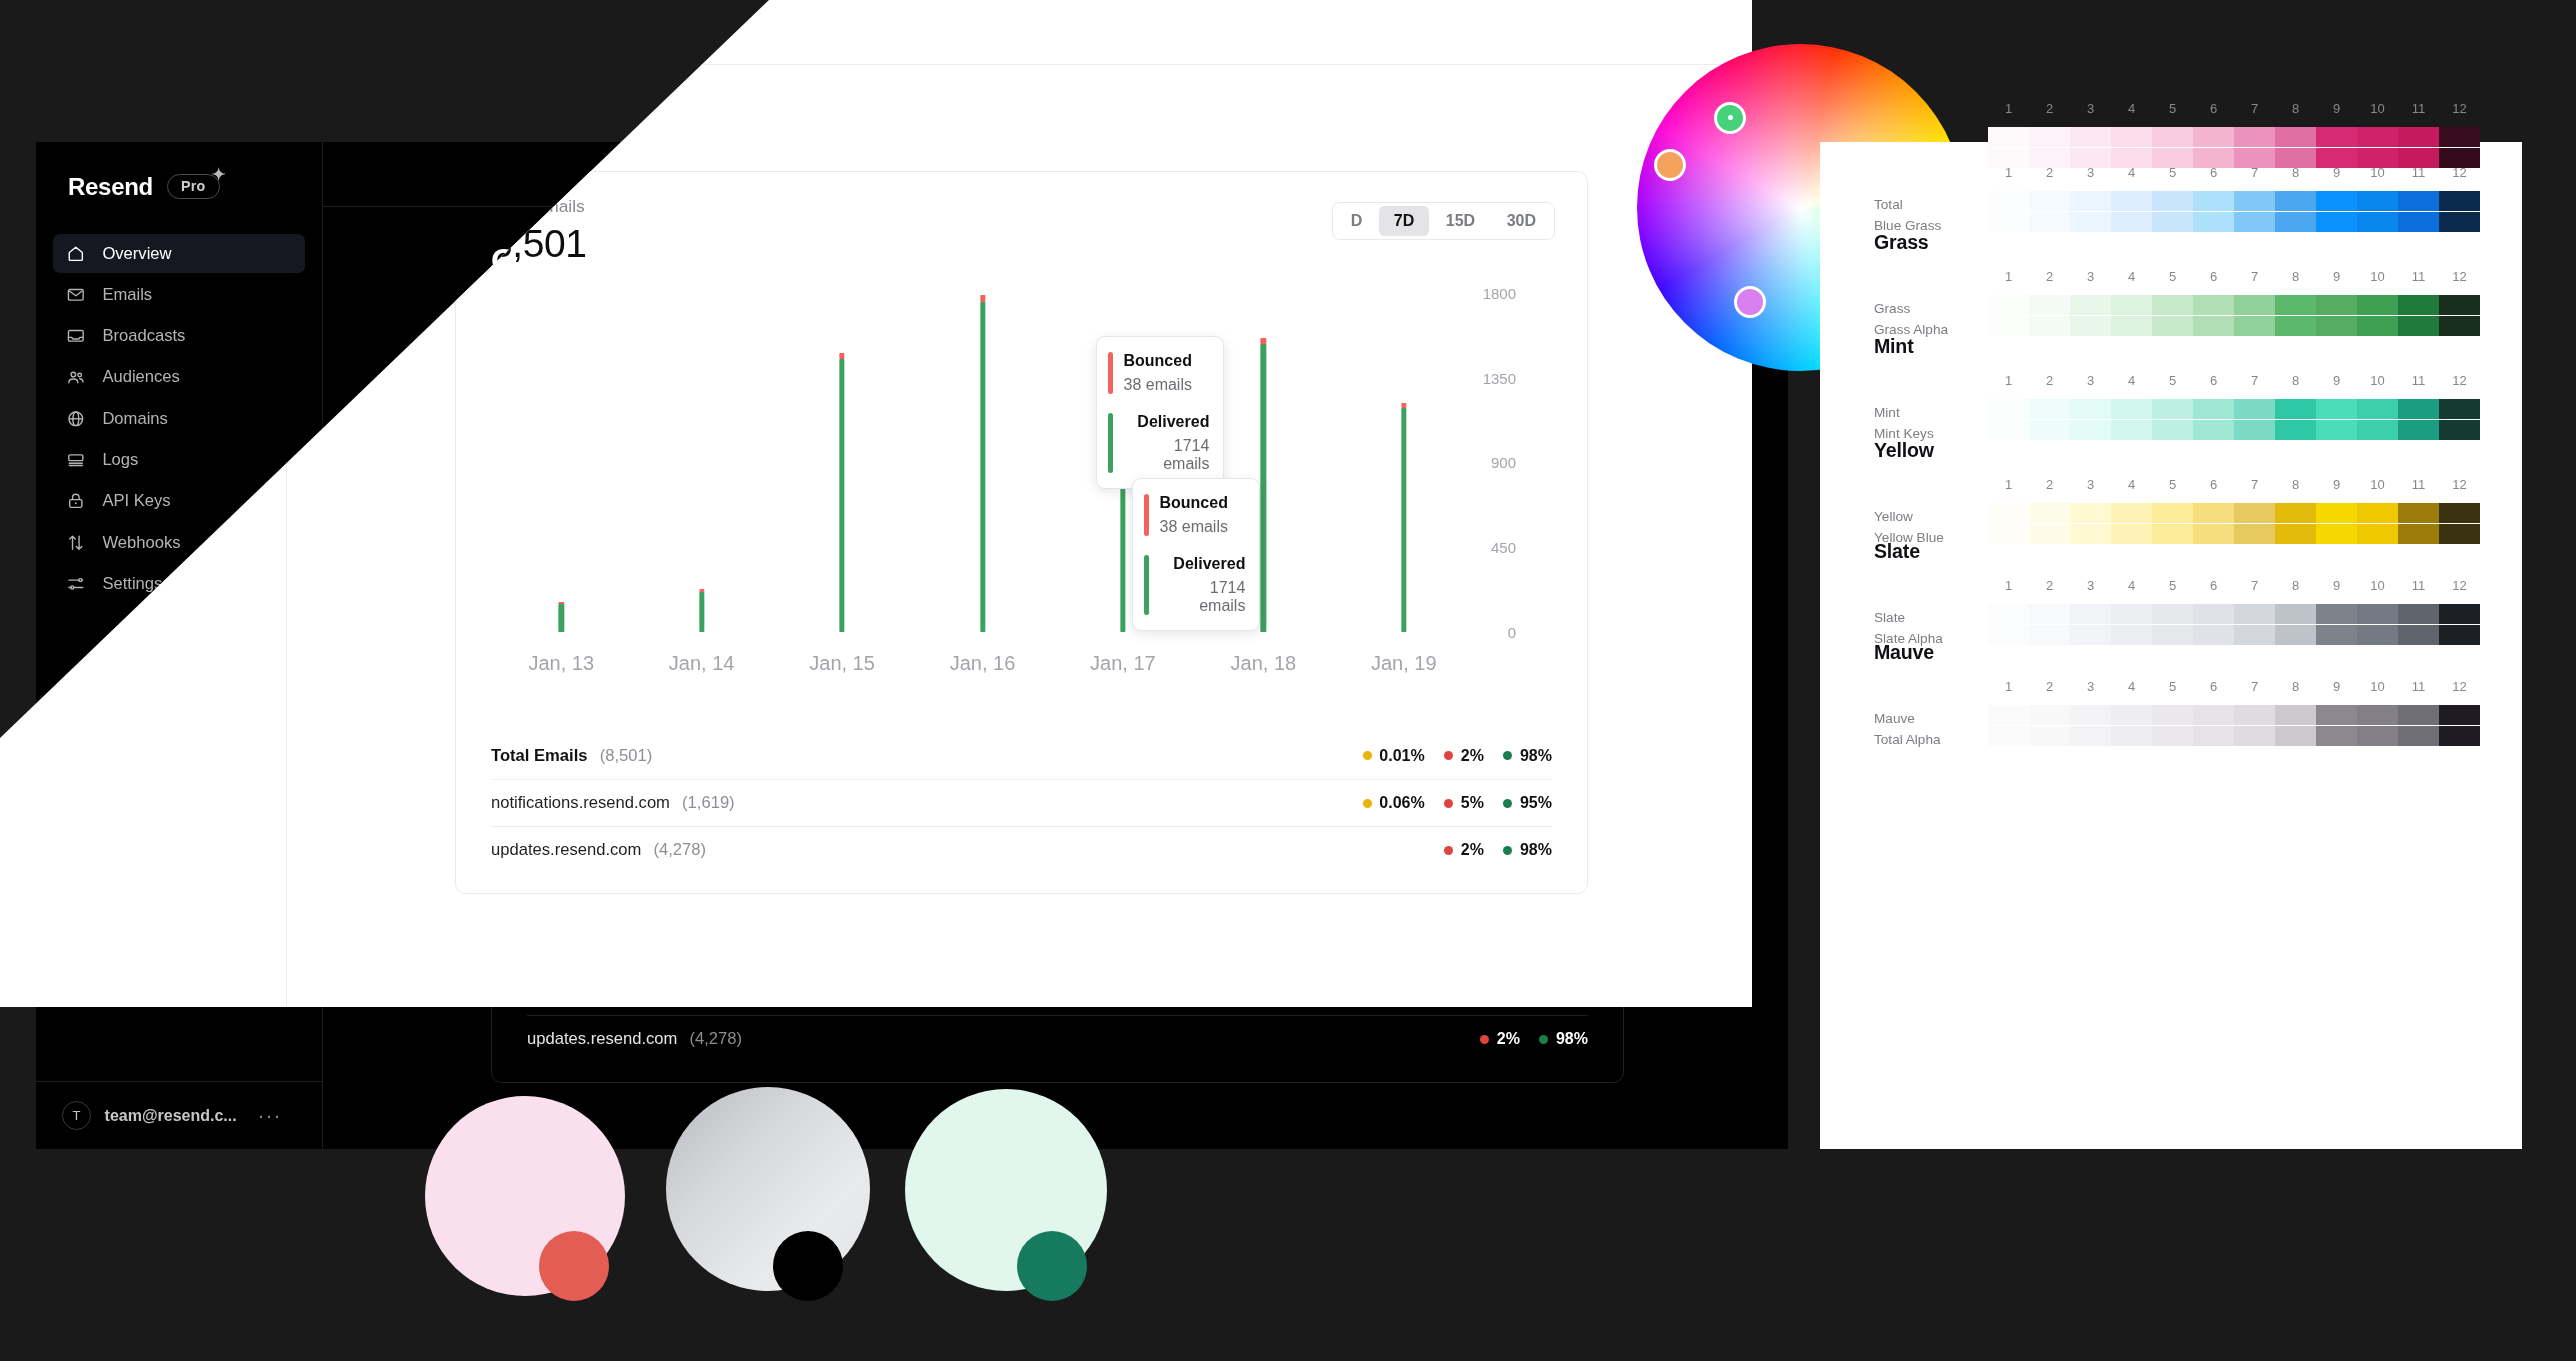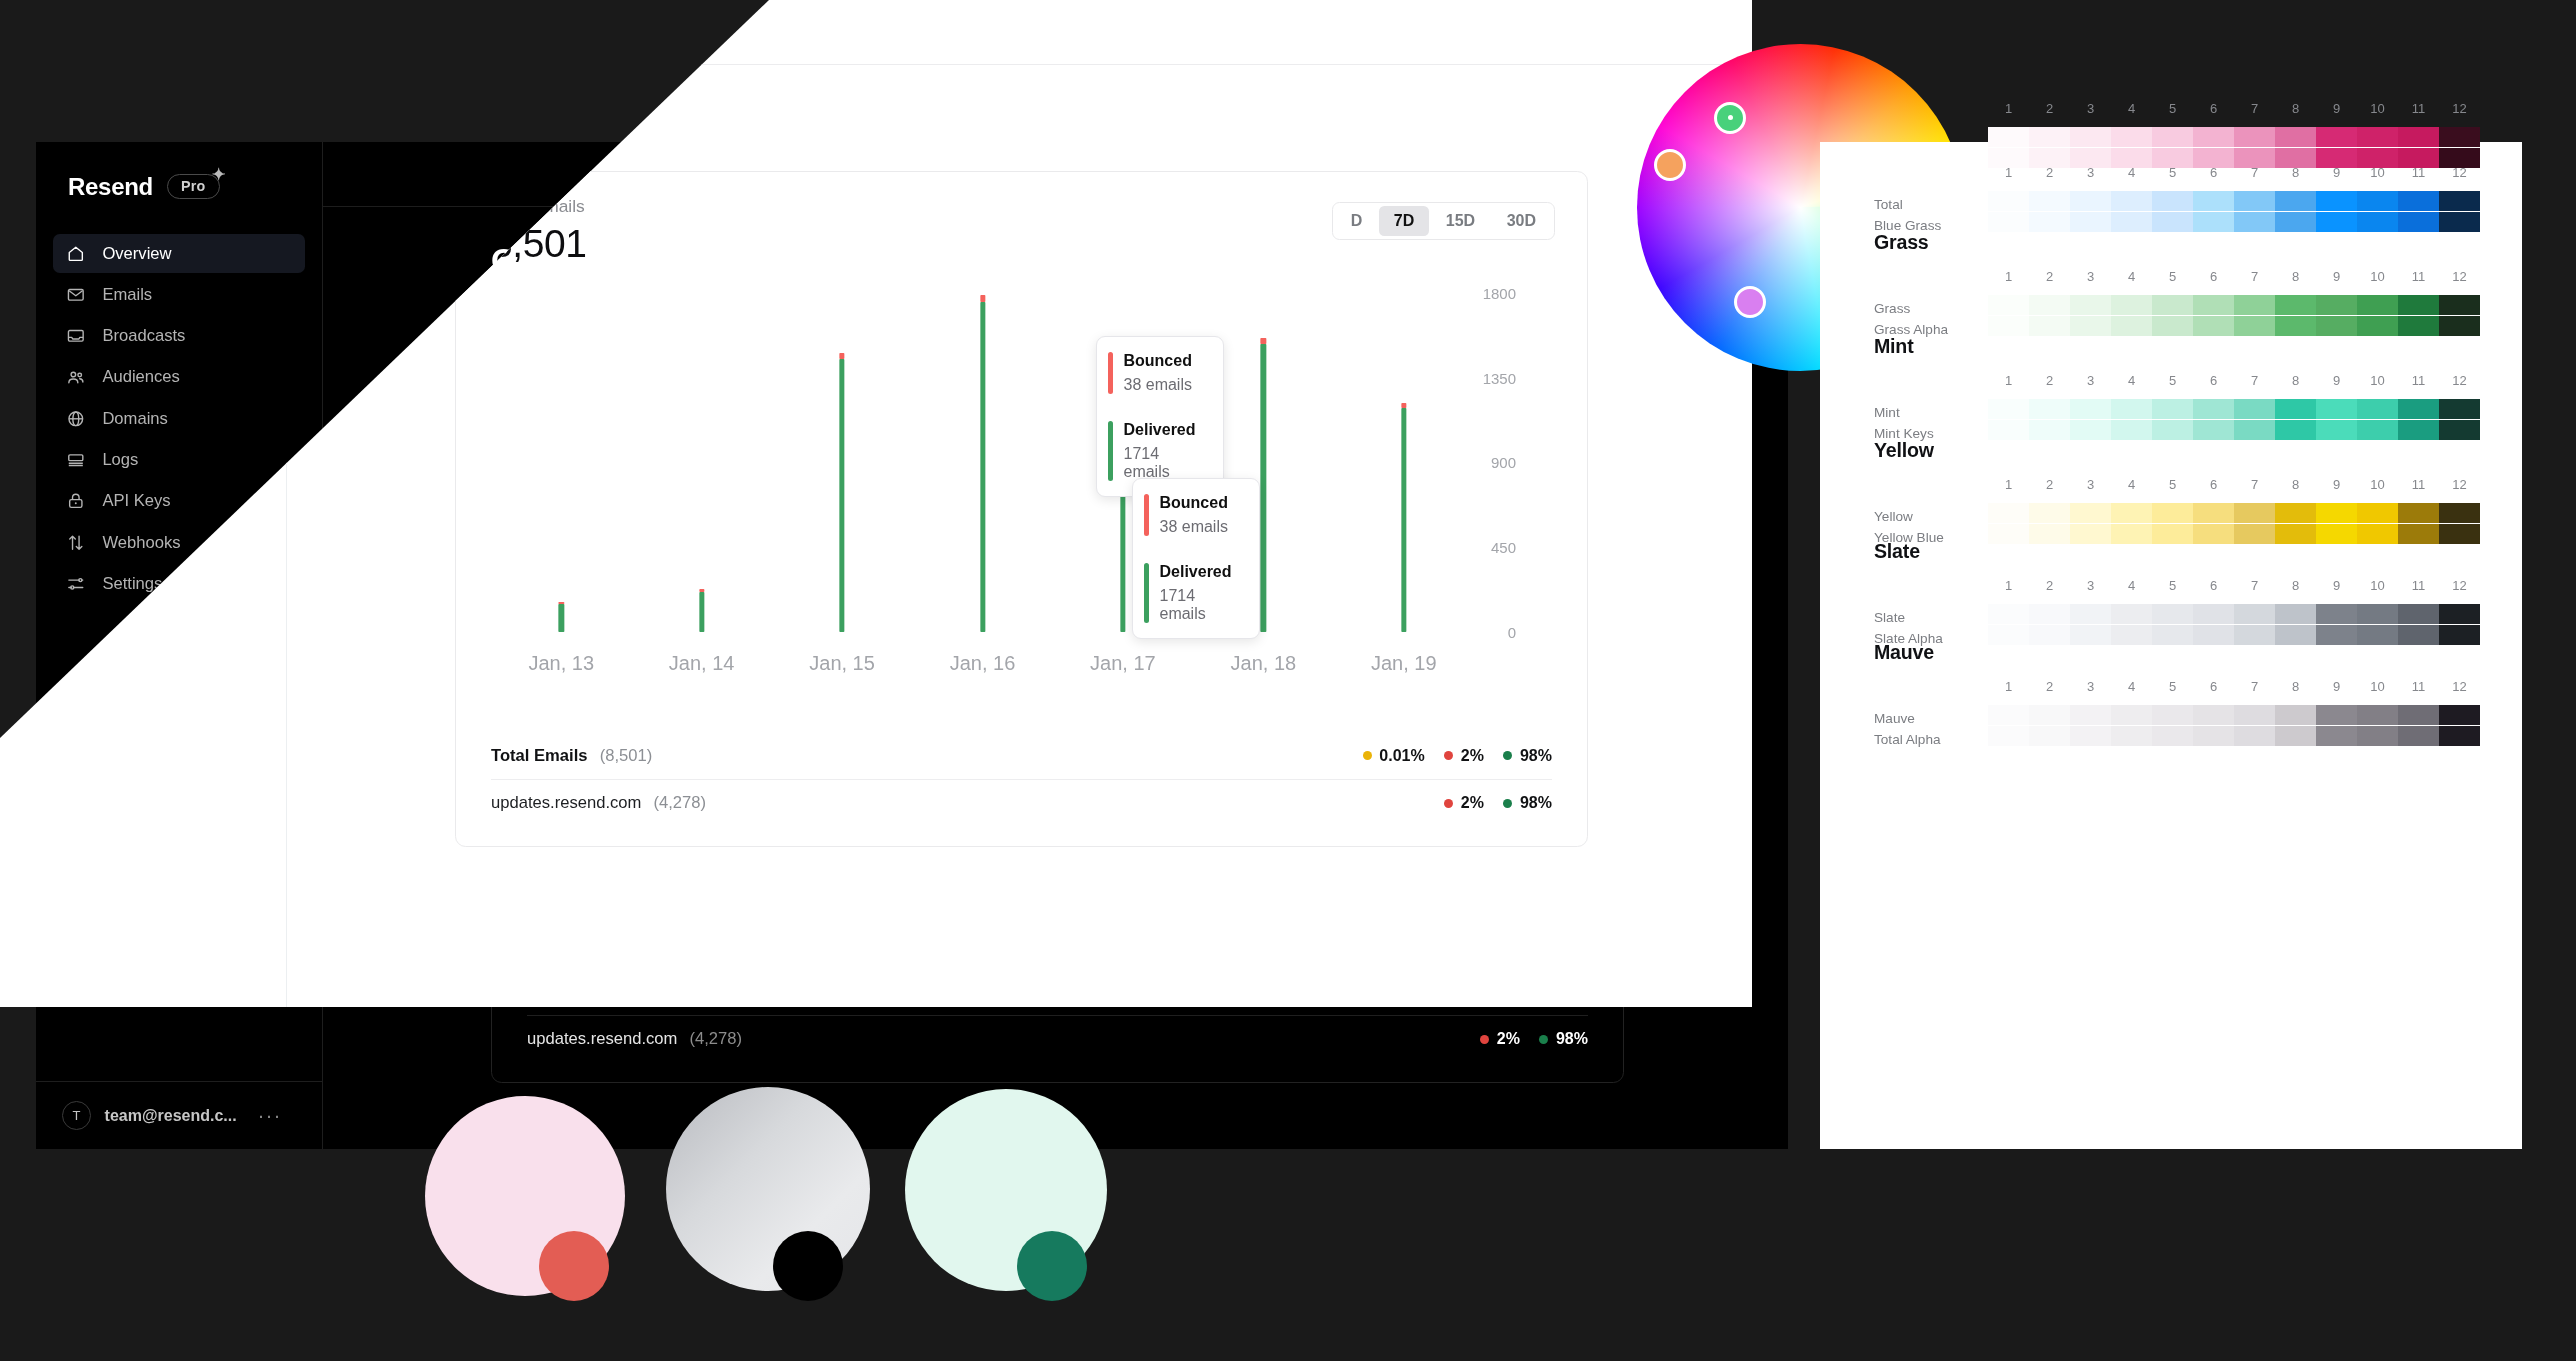--- a/index.html
+++ b/index.html
@@ -150,21 +150,21 @@
     left: 640px; top: 57px;
     width: 128px;
     background: #fff;
     border: 0.8px solid #e6e6ea;
     border-radius: 9px;
     padding: 15px 13.6px 15px 0;
     box-shadow: 0 3px 12px rgba(0,0,0,.10);
     z-index: 5;
   }
   .tt-row { display: flex; gap: 10.6px; padding-left: 10.6px; }
-  .tt-row + .tt-row { margin-top: 27px; }
+  .tt-row + .tt-row { margin-top: 19px; text-align: right; }
   .tt-bar { width: 5.3px; border-radius: 3px; flex-shrink: 0; }
   .tt-label { font-size: 16px; font-weight: 700; color: #101010; }
   .tt-value { font-size: 16px; color: #6c6c72; margin-top: 6px; }
 
   
   #stats-table { padding: 0 35px 19.6px 35px; }
   .stat-row {
     display: flex; align-items: center; justify-content: space-between;
     height: 47px; border-top: 0.8px solid #1f1f1f;
   }
@@ -745,20 +745,40 @@
         <span>2%</span>
        </span>
                   <span class="metric">
         <span class="dot" style="background:#1a7f4b"></span>
         <span>98%</span>
        </span>
                 </span>
     </div>
               <div class="stat-row">
       <span class="stat-name secondary">
+        <span>notifications.resend.com</span>
+        <span class="stat-count">(1,619)</span>
+      </span>
+      <span class="stat-metrics">
+                  <span class="metric">
+        <span class="dot" style="background:#eab308"></span>
+        <span>0.06%</span>
+       </span>
+                  <span class="metric">
+        <span class="dot" style="background:#e0443e"></span>
+        <span>5%</span>
+       </span>
+                  <span class="metric">
+        <span class="dot" style="background:#1a7f4b"></span>
+        <span>95%</span>
+       </span>
+                </span>
+    </div>
+              <div class="stat-row">
+      <span class="stat-name secondary">
         <span>updates.resend.com</span>
         <span class="stat-count">(4,278)</span>
       </span>
       <span class="stat-metrics">
                   <span class="metric">
         <span class="dot" style="background:#e0443e"></span>
         <span>2%</span>
        </span>
                   <span class="metric">
         <span class="dot" style="background:#1a7f4b"></span>

